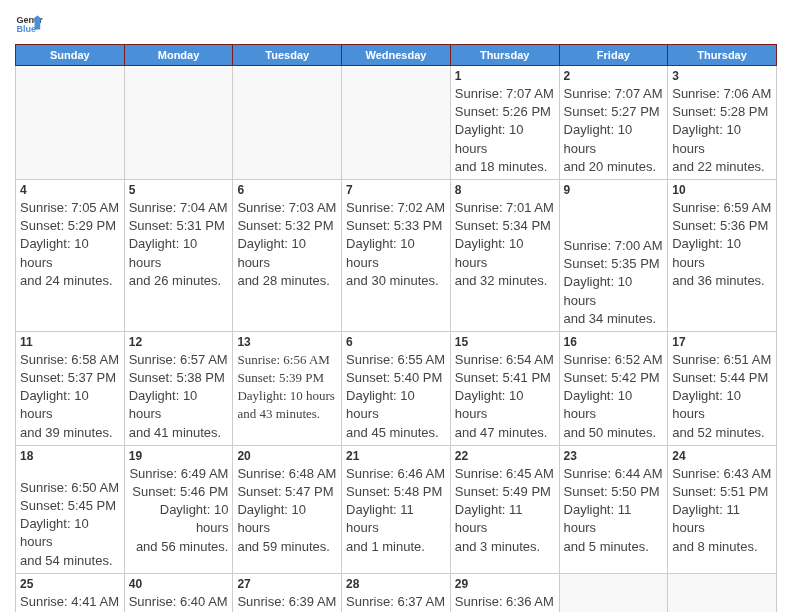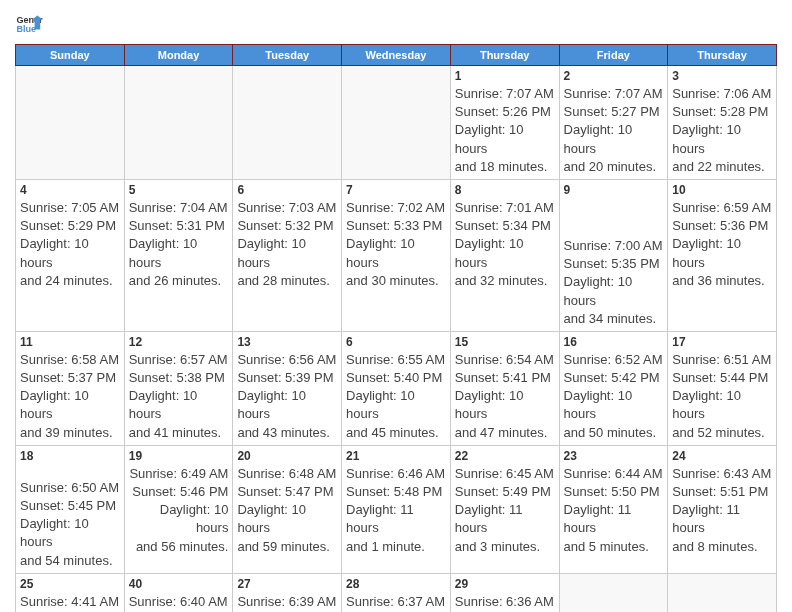--- a/index.html
+++ b/index.html
@@ -200,21 +200,21 @@
           </td>
           <td>
             <span class="day-number">12</span>
             <div class="day-info" style="white-space: pre-line;">Sunrise: 6:57 AM
 Sunset: 5:38 PM
 Daylight: 10 hours
 and 41 minutes.</div>
           </td>
           <td>
             <span class="day-number">13</span>
-            <div class="day-info" style="white-space: pre-line;">Sunrise: 6:56 AM
+            <div class="day-info" style="white-space: pre-line; font-family: Liberation Serif, serif;">Sunrise: 6:56 AM
 Sunset: 5:39 PM
 Daylight: 10 hours
 and 43 minutes.</div>
           </td>
           <td>
             <span class="day-number">6</span>
             <div class="day-info" style="white-space: pre-line;">Sunrise: 6:55 AM
 Sunset: 5:40 PM
 Daylight: 10 hours
 and 45 minutes.</div>

